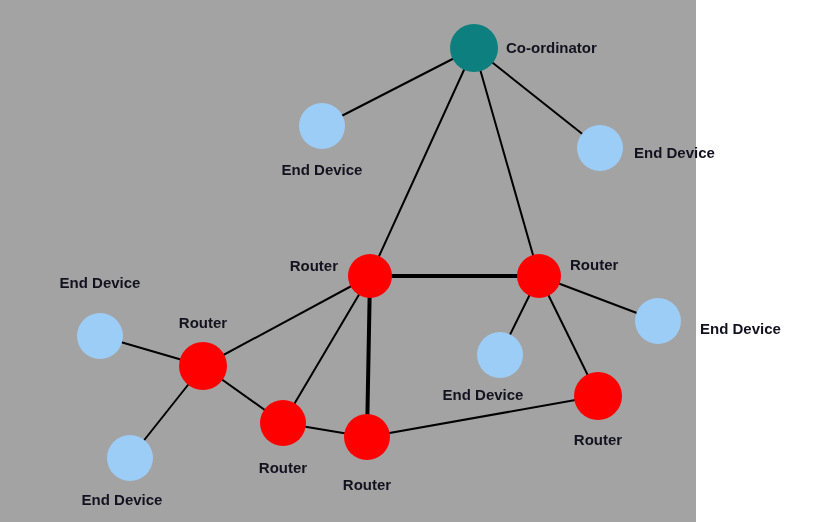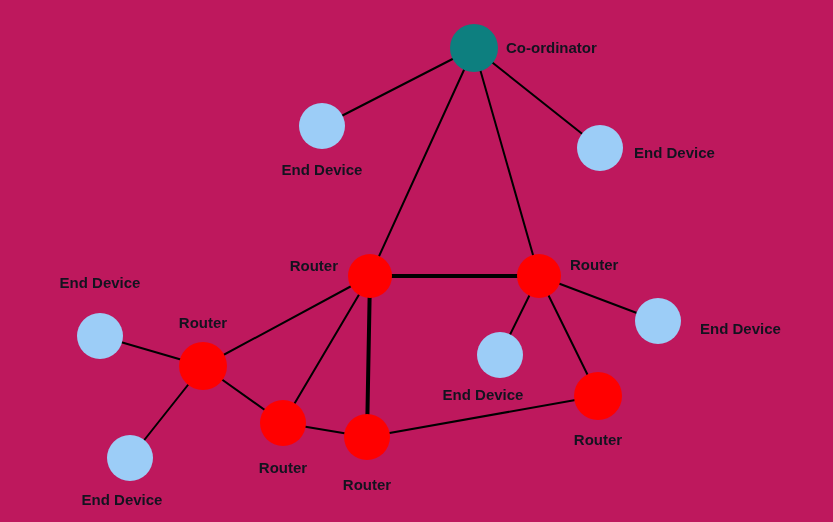--- a/index.html
+++ b/index.html
@@ -11,23 +11,23 @@
     width: 833px;
     height: 522px;
     position: relative;
     overflow: hidden;
     font-family: "Liberation Sans", sans-serif;
   }
   #diagram-root {
     position: absolute;
     left: 0;
     top: 0;
-    width: 833px;
+    width: 696px;
     height: 522px;
-    background: #be185d;
+    background: #a3a3a3;
   }
   svg#network-svg {
     position: absolute;
     left: 0;
     top: 0;
     width: 833px;
     height: 522px;
     display: block;
   }
   .edge-line {

